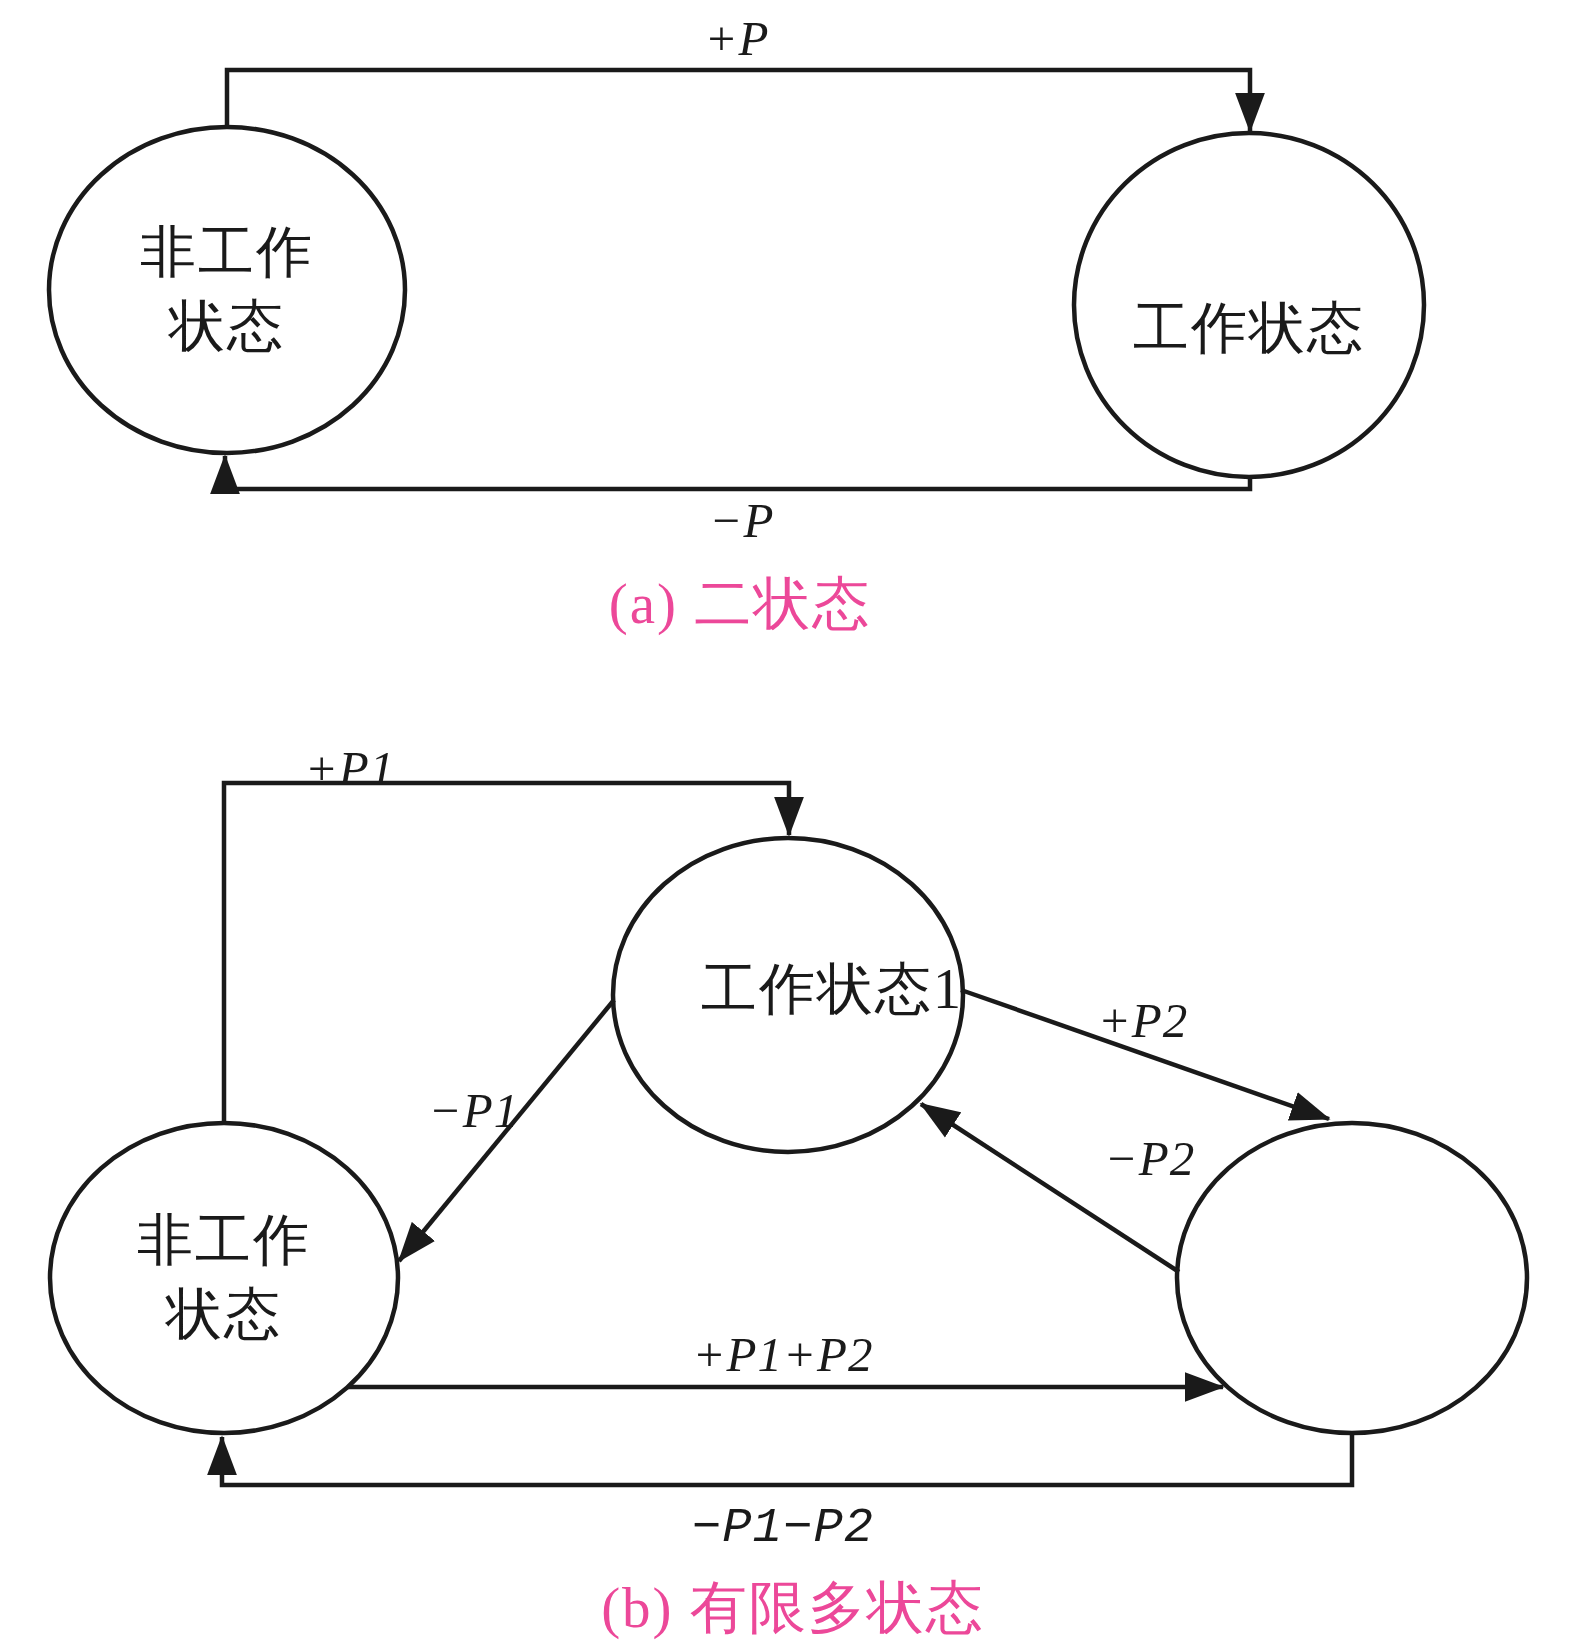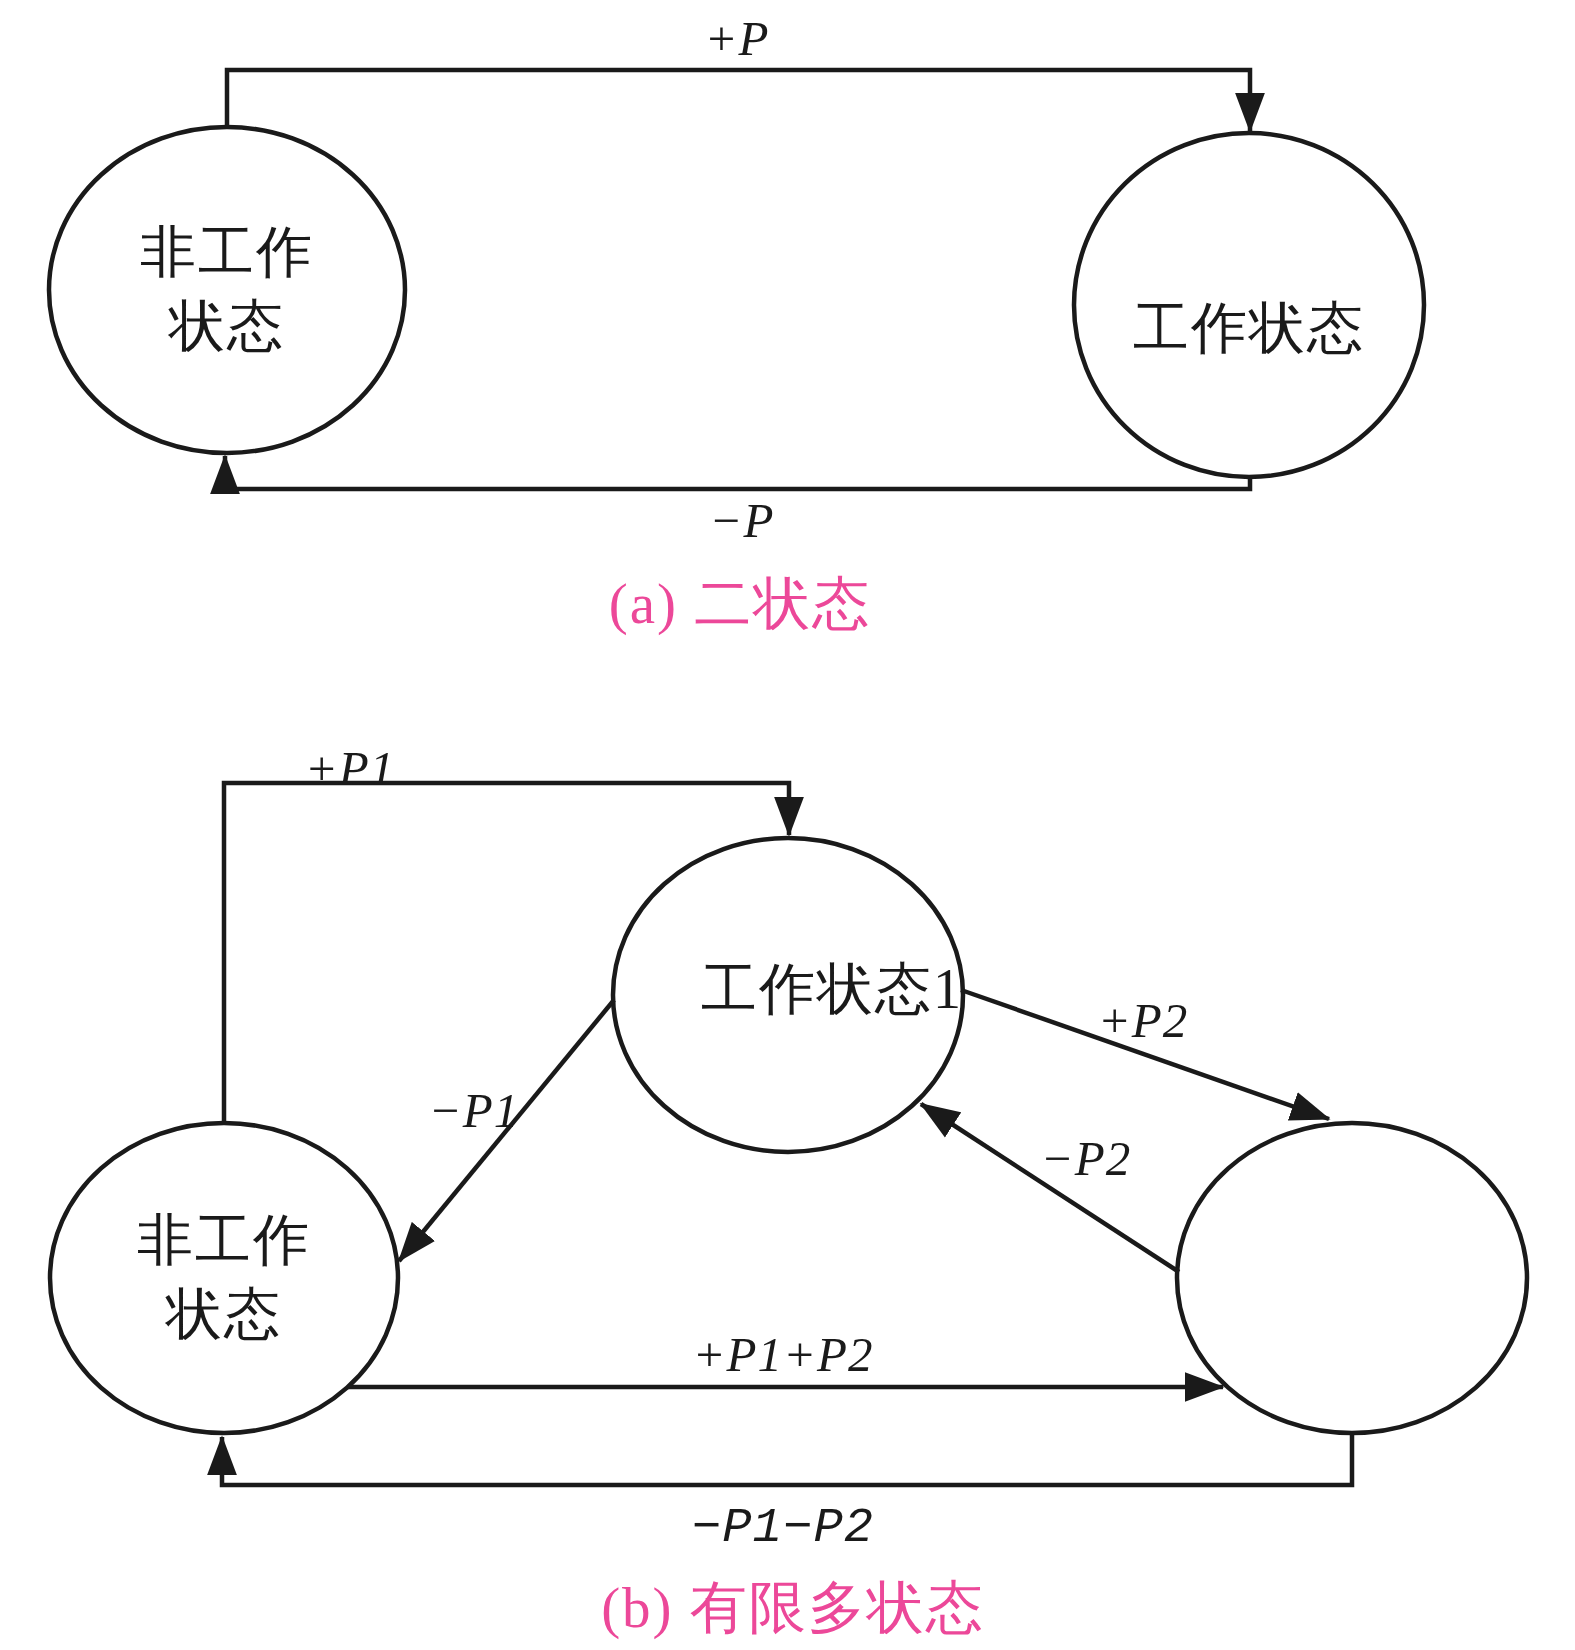--- a/index.html
+++ b/index.html
@@ -88,19 +88,19 @@
 
   <div class="abs caption" style="left:740px; top:604px;">(a) 二状态</div>
 
   <div class="abs state-label" style="left:224px;  top:1278px;">非工作
 状态</div>
   <div class="abs state-label" style="left:832px;  top:990px;">工作状态1</div>
 
   <div class="abs edge-label" style="left:350px;  top:768px;">+P1</div>
   <div class="abs edge-label" style="left:474px;  top:1110px;">−P1</div>
   <div class="abs edge-label" style="left:1143px; top:1020px;">+P2</div>
-  <div class="abs edge-label" style="left:1086px; top:1158px;">−P2</div>
+  <div class="abs edge-label" style="left:1150px; top:1158px;">−P2</div>
   <div class="abs edge-label" style="left:783px;  top:1354px;font-style:italic;">+P1+P2</div>
   <div class="abs edge-label" style="left:783px;  top:1528px;font-family:Liberation Mono, monospace;">−P1−P2</div>
 
   <div class="abs caption" style="left:793px; top:1608px;">(b) 有限多状态</div>
 
 </div>
 
 </body></html>

